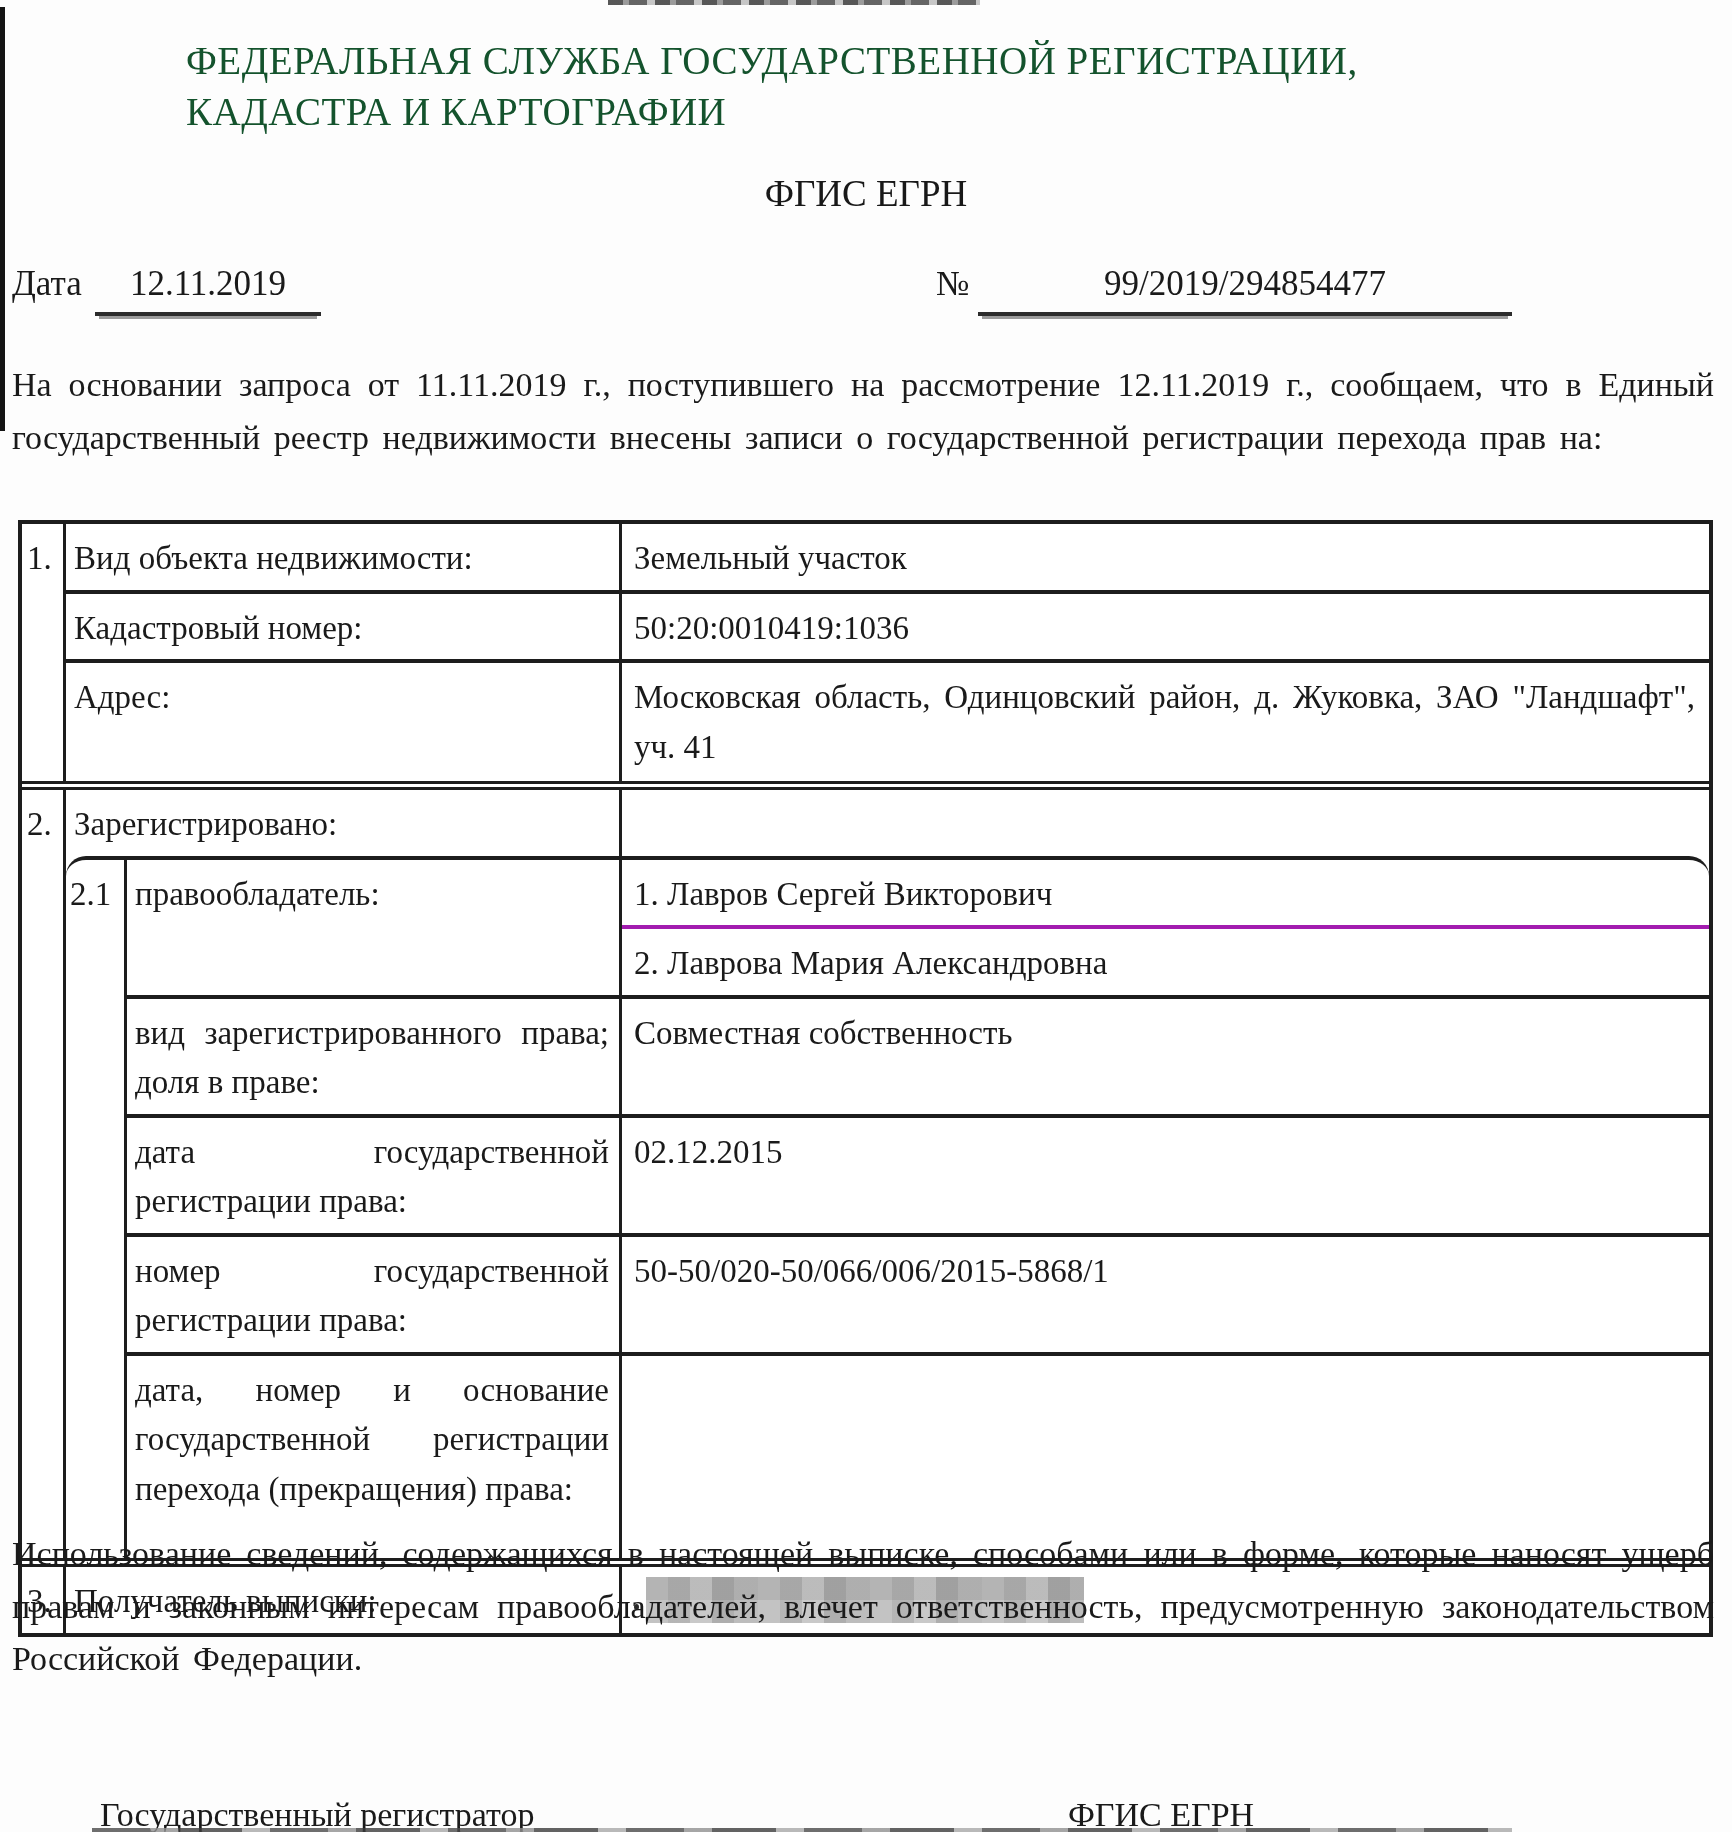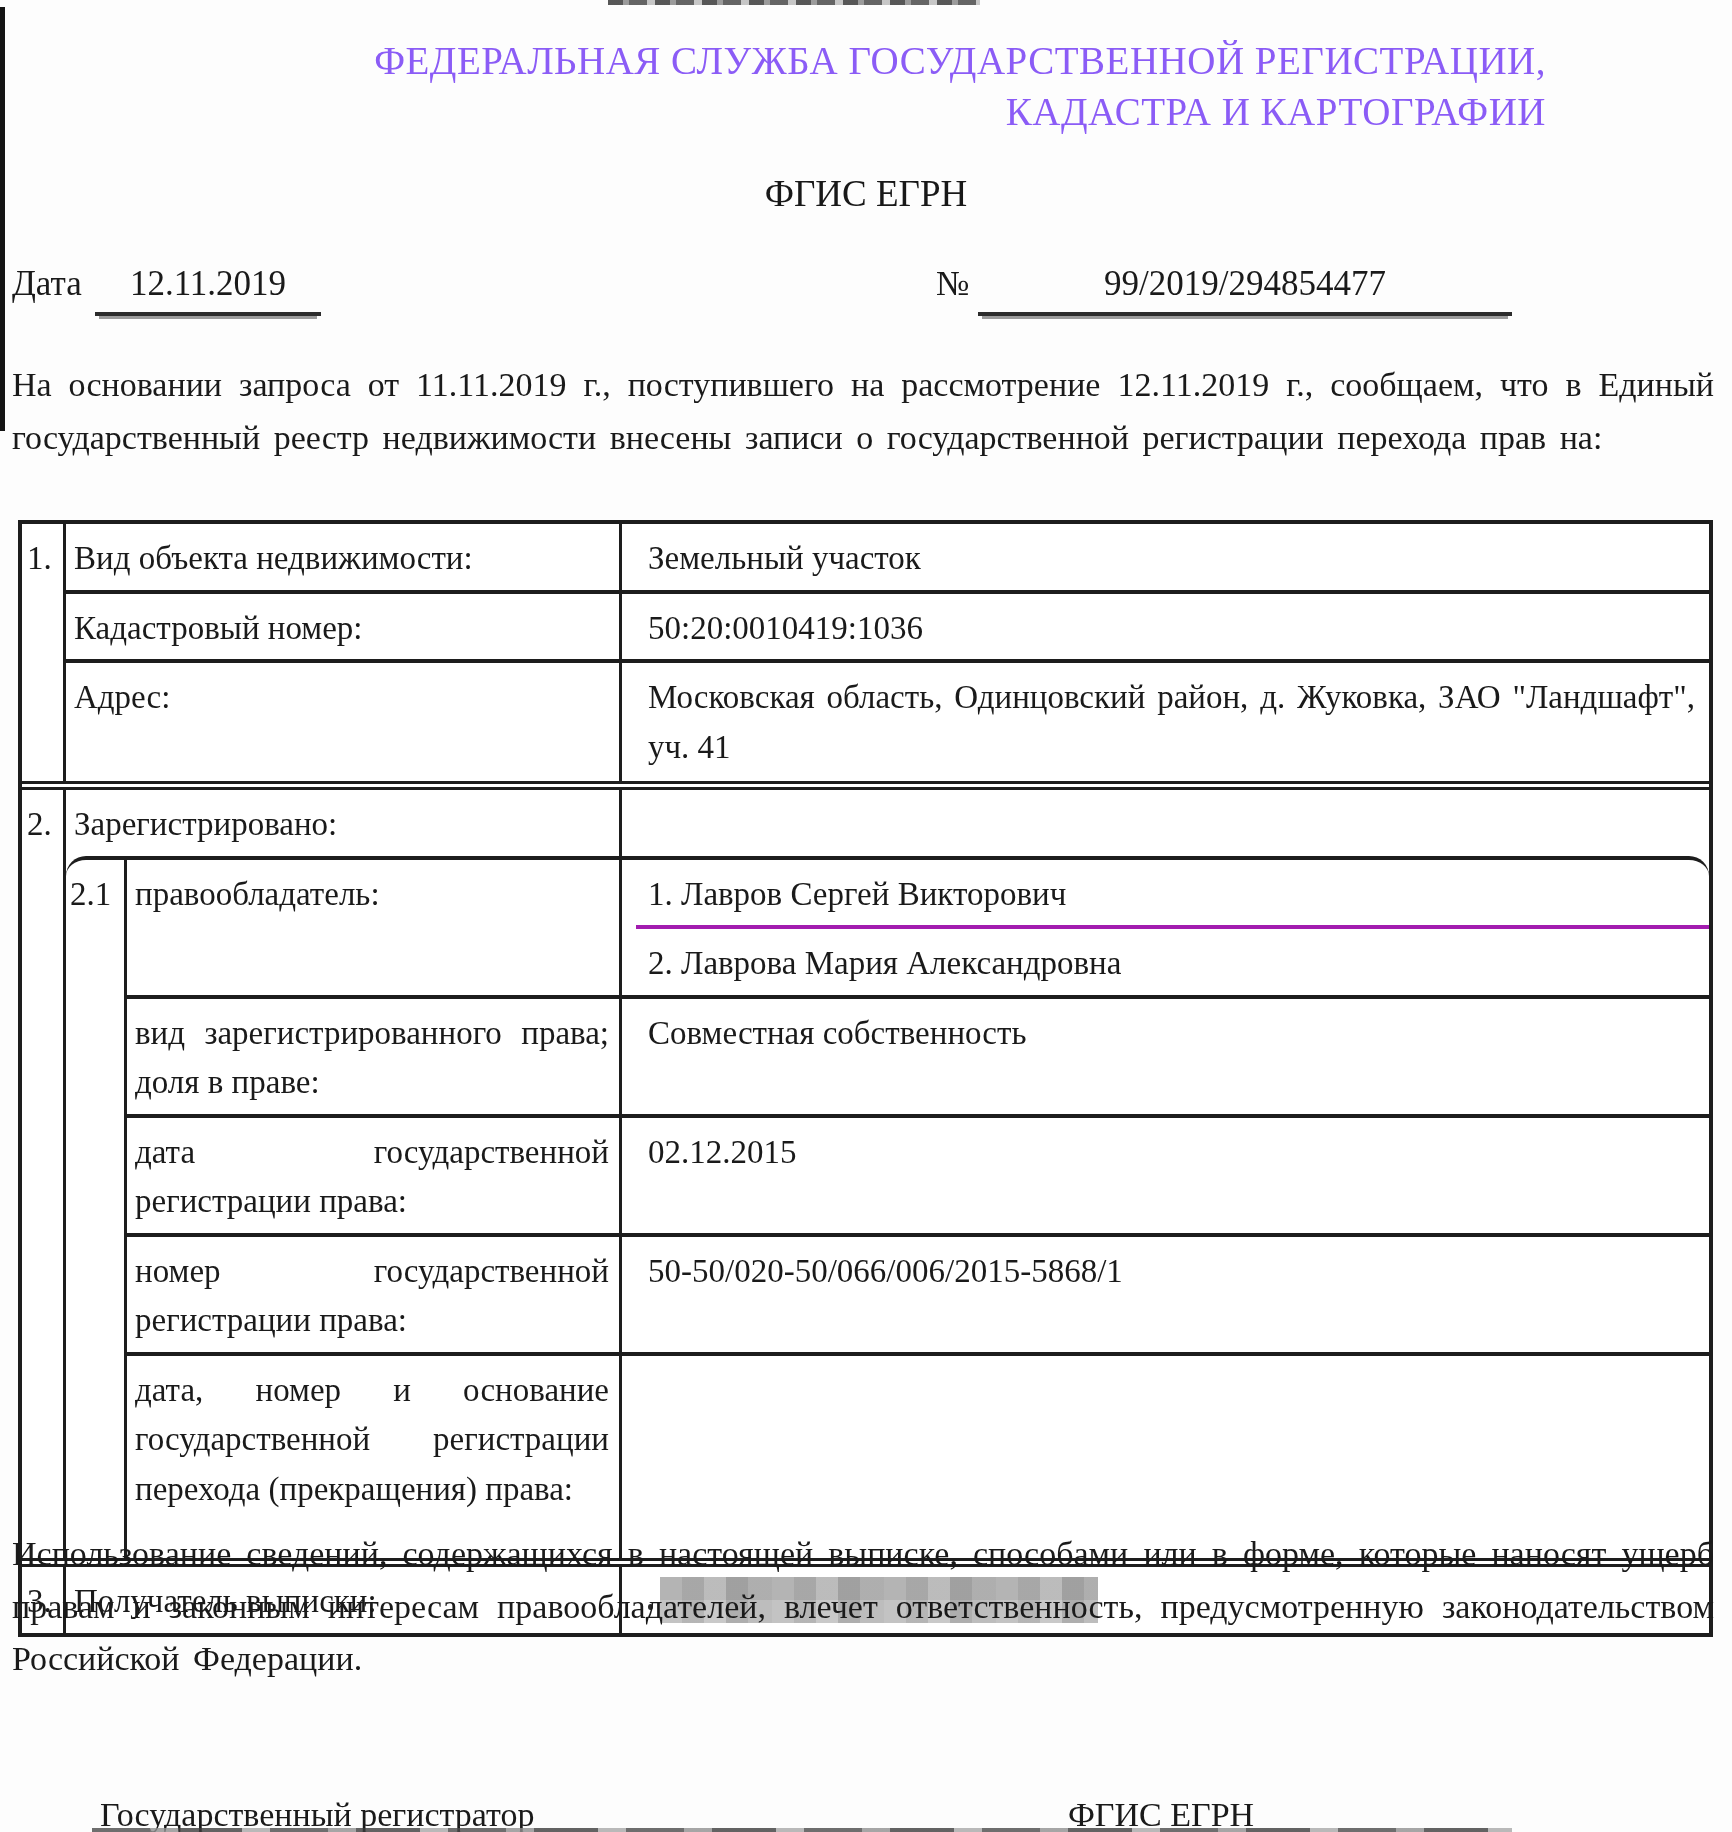--- a/index.html
+++ b/index.html
@@ -24,24 +24,24 @@
   }
   .bottom-cut {
     position: absolute; bottom: 0; left: 92px; width: 1420px; height: 4px;
     background: repeating-linear-gradient(90deg, #4a4a4a 0 58px, #909090 58px 86px, #3c3c3c 86px 150px, #a8a8a8 150px 178px);
     opacity: .8;
   }
   
   .header {
     position: absolute; top: 36px; left: 0; right: 0;
     margin: 0 auto; max-width: 1360px;
-    text-align: right;
+    text-align: left;
     font-size: 39px; line-height: 1.3;
     letter-spacing: .5px;
-    color: #8b5cf6;
+    color: #14532d;
   }
   .subheader {
     position: absolute; top: 172px; left: 0; right: 0;
     text-align: center;
     font-size: 37px;
     color: #181818;
   }
   
   .meta-row { position: absolute; top: 258px; left: 0; right: 0; height: 58px; font-size: 35px; padding-left: 18px; }
   .meta-label { position: absolute; top: 6px; }
@@ -75,21 +75,21 @@
   }
   .sec { display: flex; align-items: stretch; }
   .sec + .sec { border-top: 9px double #1d1d1d; }
   .numcol {
     flex: 0 0 44px; width: 44px;
     border-right: 3px solid #1d1d1d;
     padding: 10px 2px 0 5px;
     box-sizing: border-box;
   }
   .secbody { flex: 1 1 auto; min-width: 0; }
-  .trow { display: flex; align-items: stretch; box-sizing: border-box; gap: 14px; }
+  .trow { display: flex; align-items: stretch; box-sizing: border-box; }
   .trow + .trow, .subsec { border-top: 4px solid #1d1d1d; }
   .lbl {
     flex: 0 0 556px; width: 556px;
     border-right: 3px solid #1d1d1d;
     padding: 10px 10px 6px 8px;
     box-sizing: border-box;
   }
   .val {
     flex: 1 1 auto; min-width: 0;
     padding: 10px 14px 6px 12px;

